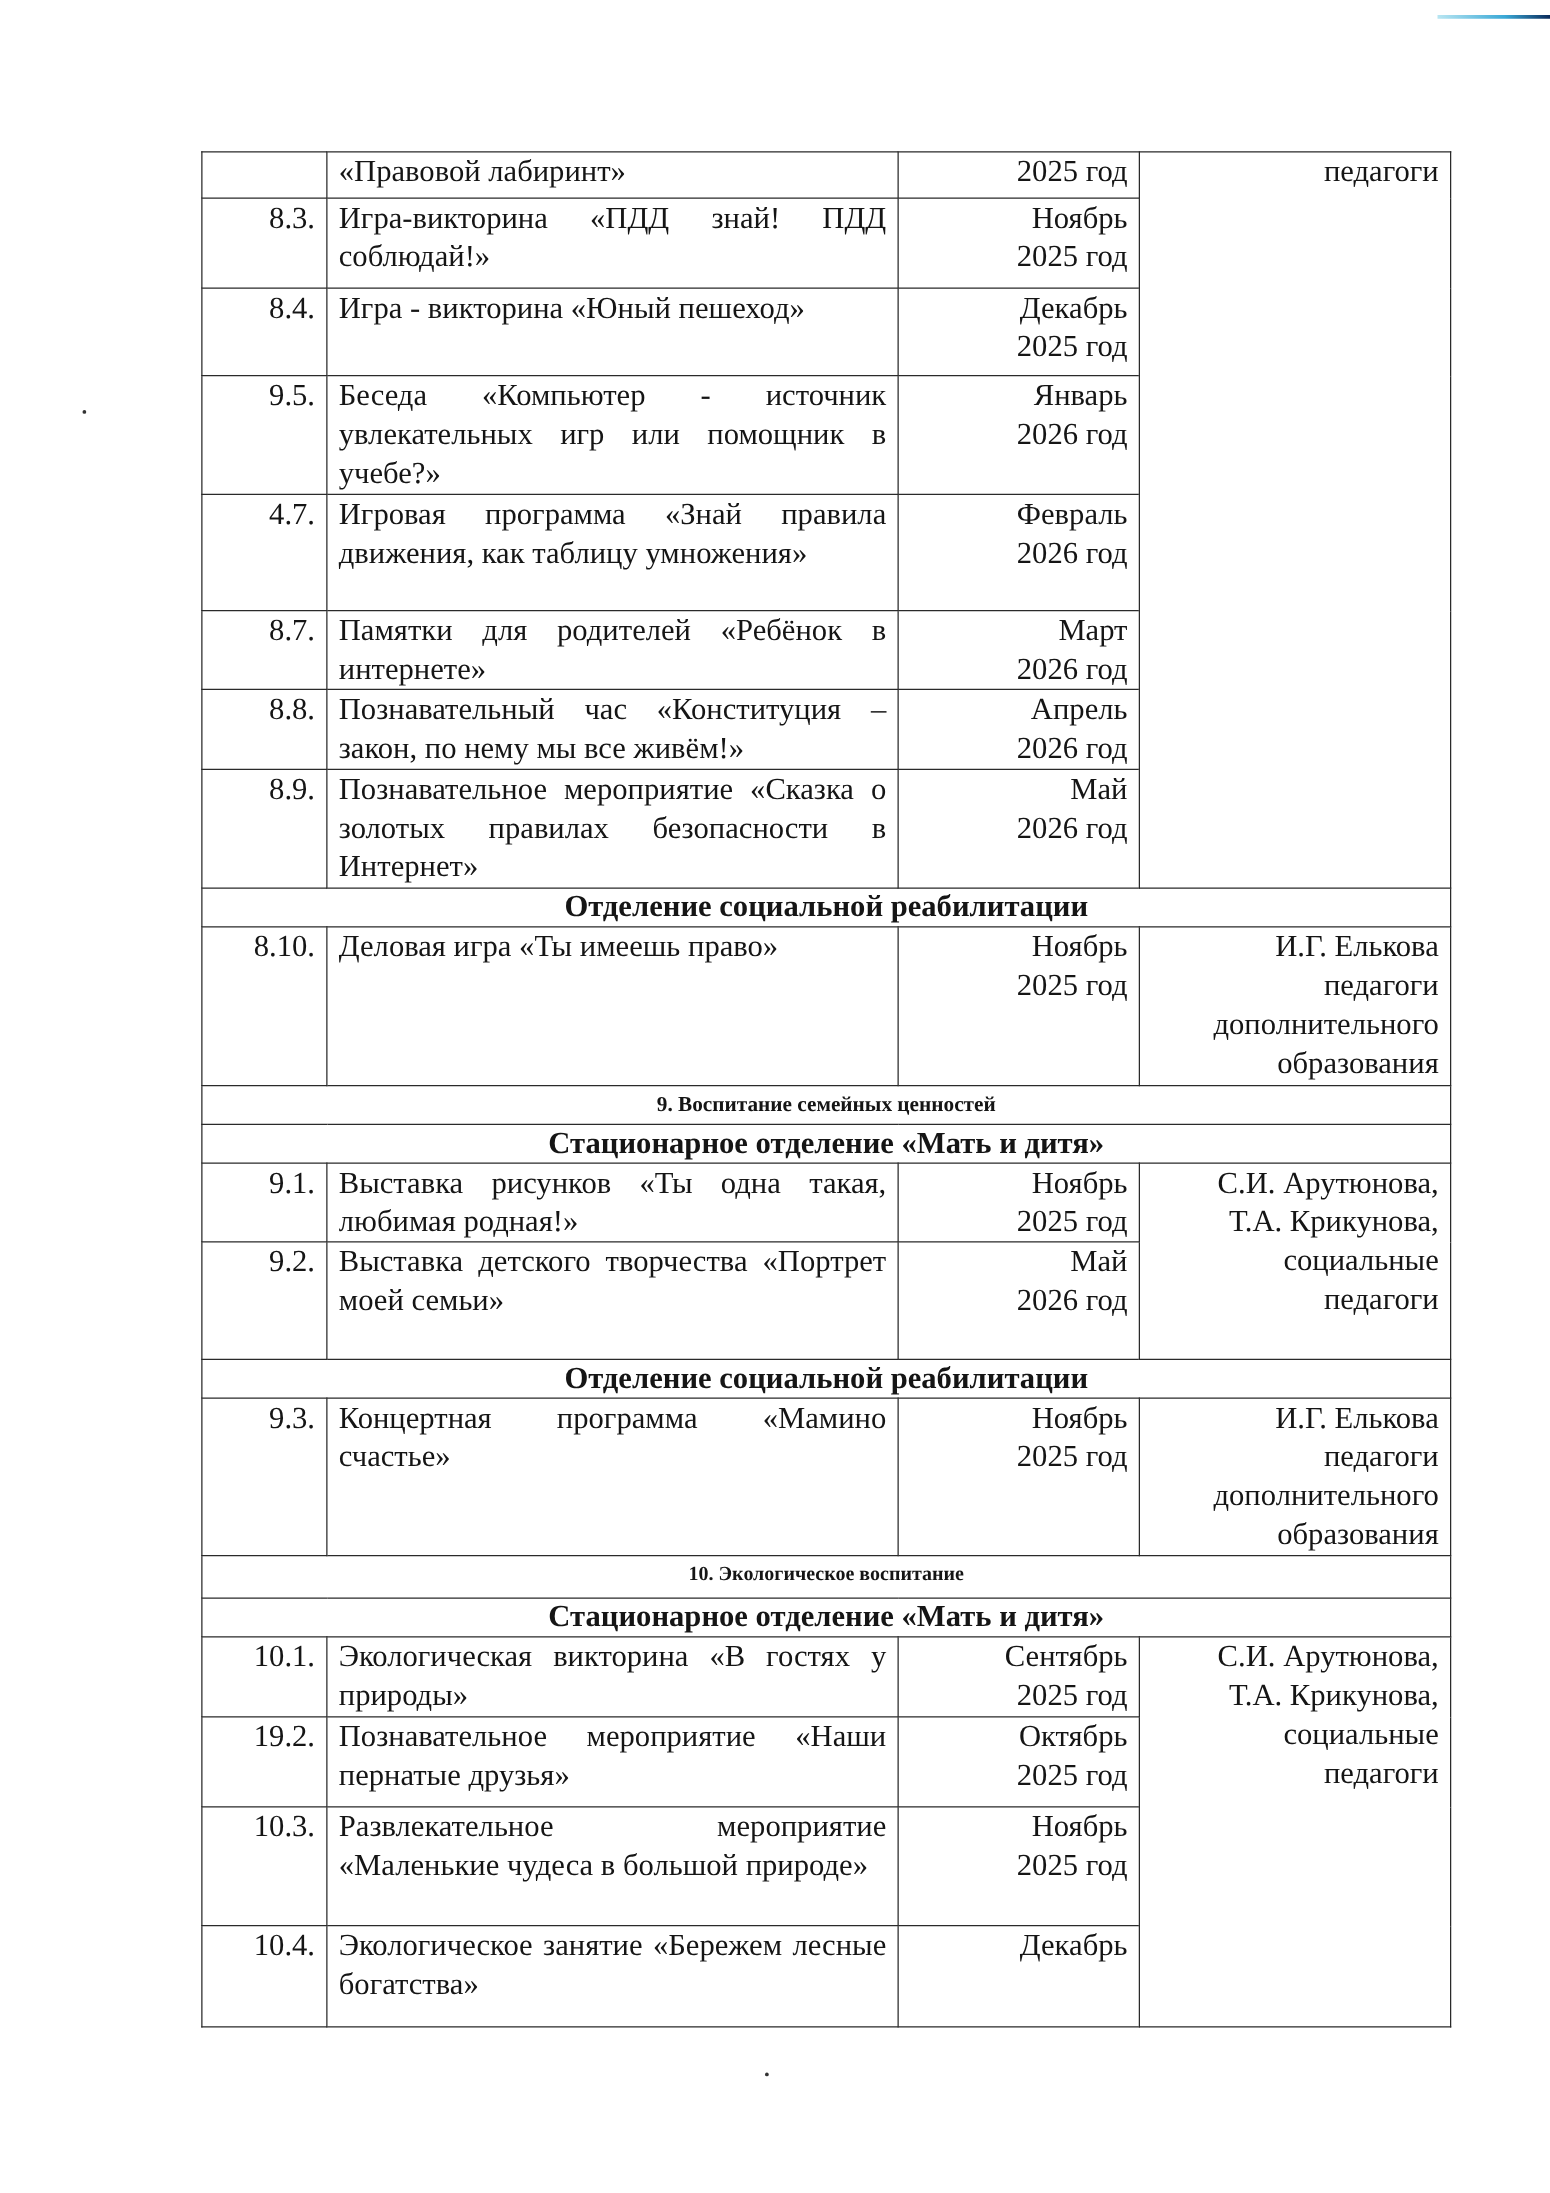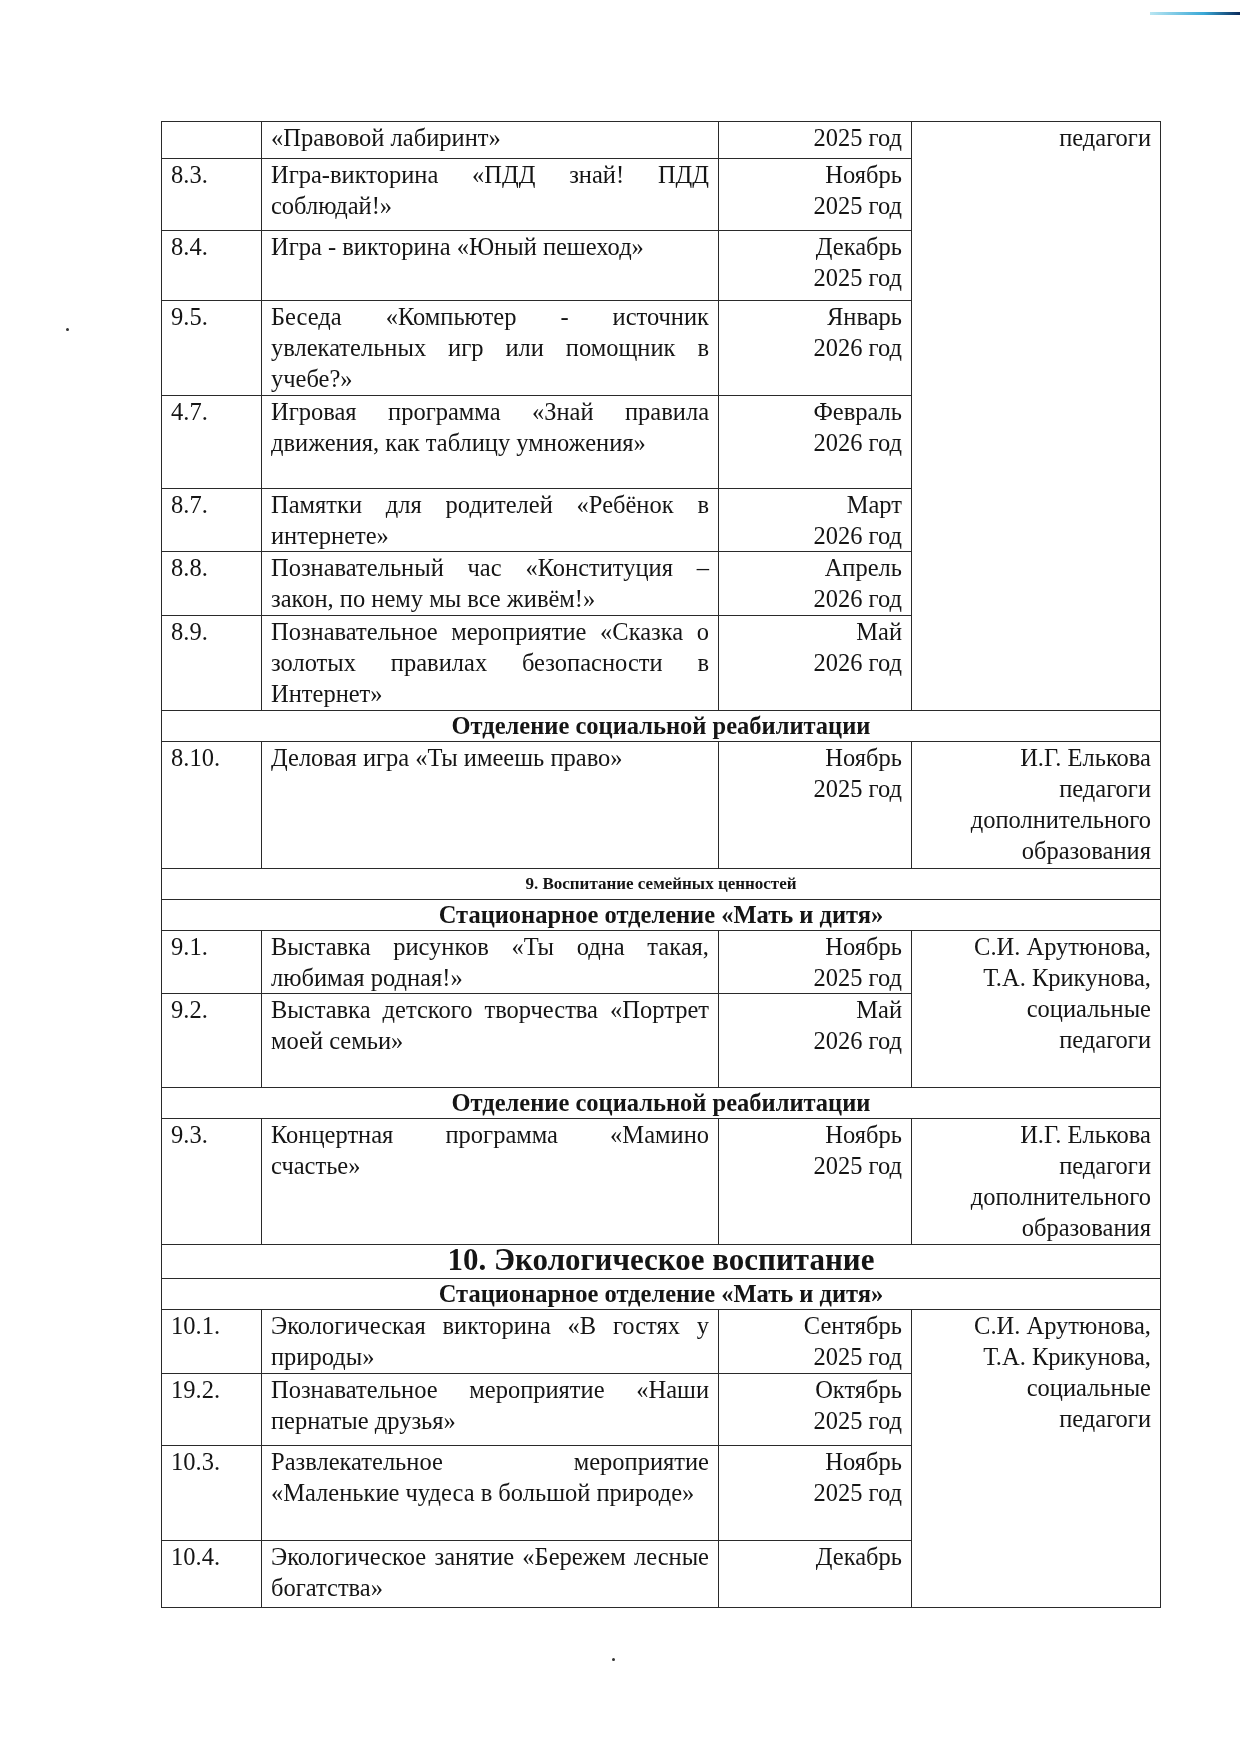--- a/index.html
+++ b/index.html
@@ -6,21 +6,21 @@
   body { width: 1240px; height: 1754px; position: relative; overflow: hidden;
          font-family: "Liberation Serif", "DejaVu Serif", serif; color: #151515; }
   .page { position: absolute; left: 0; top: 0; width: 1240px; height: 1754px; background: #fff; margin-top: 12px; }
   table.plan { position: absolute; left: 161px; top: 109px; width: 999px;
                border-collapse: collapse; table-layout: fixed; font-size: 24.5px; line-height: 31px; }
   table.plan td { border: 1.6px solid #2a2a2a; vertical-align: top; padding: 0 9px; }
   col.c-num { width: 100px; }
   col.c-name { width: 457px; }
   col.c-date { width: 193px; }
   col.c-resp { width: 249px; }
-  td.num { text-align: left; padding-top: 2px; }
+  td.num { text-align: right; padding-top: 2px; }
   td.name { text-align: justify; text-align-last: left; padding-top: 2px; }
   td.date { text-align: center; padding-top: 2px; }
   td.resp { text-align: center; padding-top: 2px; }
   td.section { text-align: center; font-weight: bold; padding: 0; height: 30px; line-height: 30px; }
   .line { display: block; text-align: right; }
   .corner-mark { position: absolute; right: 0; top: 0; width: 90px; height: 3px;
                  background: linear-gradient(90deg, #b9e6f2, #39a8d6 60%, #0a2a5a); }
   .speck { position: absolute; width: 3px; height: 3px; background: #333; border-radius: 50%; }
 </style>
 </head>
@@ -175,21 +175,21 @@
         </td>
         <td class="resp">
           <span class="line">И.Г. Елькова</span>
           <span class="line">педагоги</span>
           <span class="line">дополнительного</span>
           <span class="line">образования</span>
         </td>
       </tr>
 
       <tr>
-        <td class="section" colspan="4" style="font-size:31px; height:33px">10. Экологическое воспитание</td>
+        <td class="section" colspan="4" style="font-size:16px; height:33px">10. Экологическое воспитание</td>
       </tr>
       <tr>
         <td class="section" colspan="4">Стационарное отделение «Мать и дитя»</td>
       </tr>
 
       <tr style="height:64px">
         <td class="num">10.1.</td>
         <td class="name">Экологическая викторина «В гостях у природы»</td>
         <td class="date">
           <span class="line">Сентябрь</span>
@@ -214,21 +214,21 @@
 
       <tr style="height:95px">
         <td class="num">10.3.</td>
         <td class="name">Развлекательное мероприятие «Маленькие чудеса в большой природе»</td>
         <td class="date">
           <span class="line">Ноябрь</span>
           <span class="line">2025 год</span>
         </td>
       </tr>
 
-      <tr style="height:67px">
+      <tr style="height:81px">
         <td class="num">10.4.</td>
         <td class="name">Экологическое занятие «Бережем лесные богатства»</td>
         <td class="date">
           <span class="line">Декабрь</span>
         </td>
       </tr>
     </tbody>
   </table>
 
   <div class="speck" style="left:66px; top:316px;"></div>

